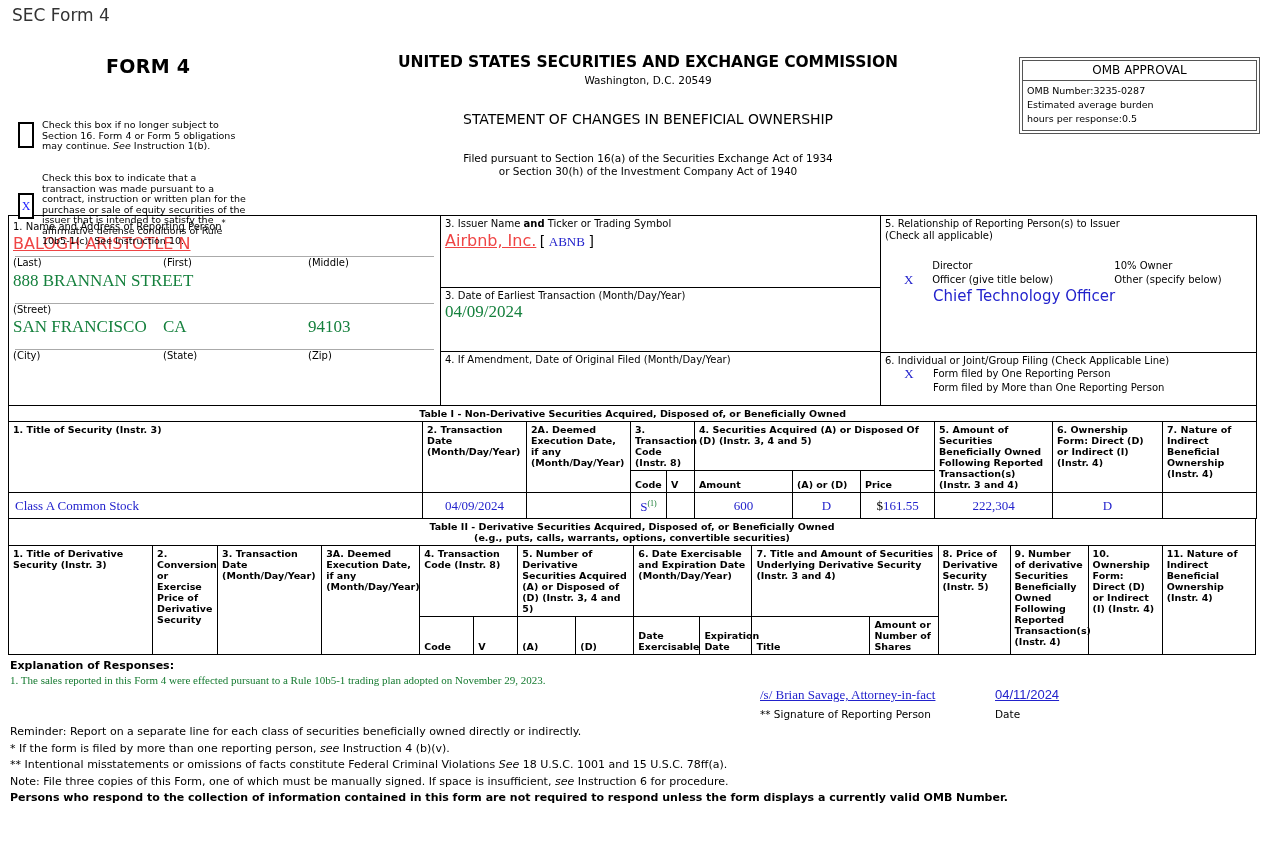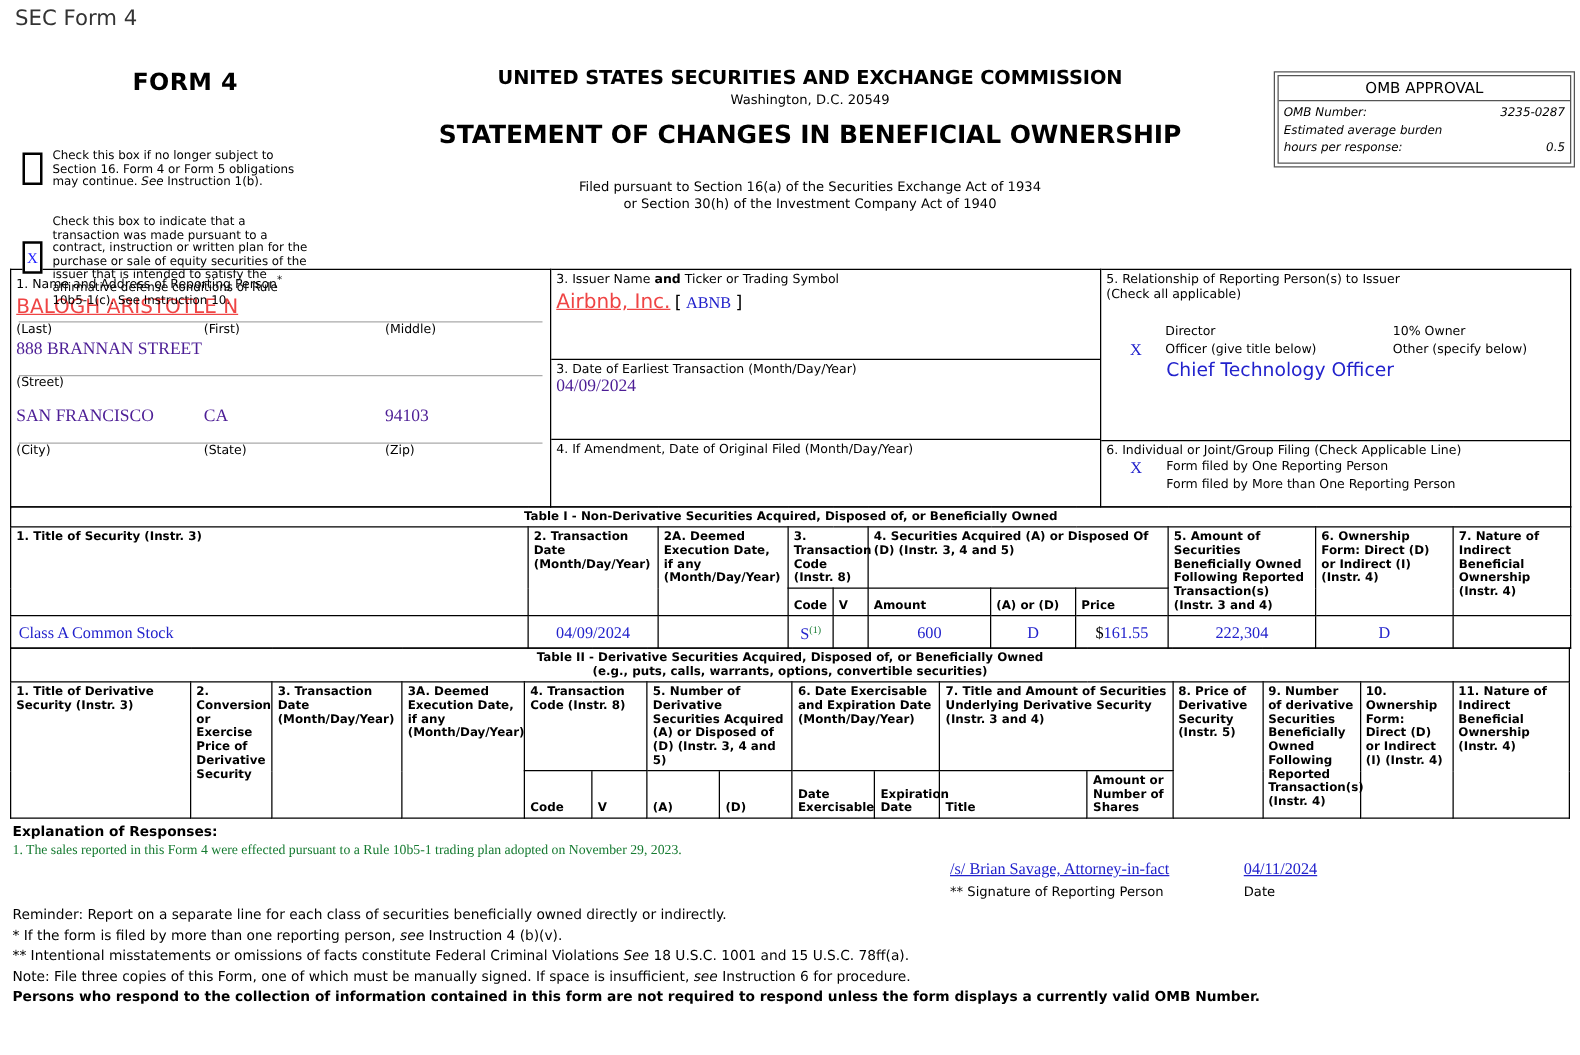--- a/index.html
+++ b/index.html
@@ -23,32 +23,32 @@
   .topgrid{ position:relative; height:190px; }
 
   .form4-title{
     position:absolute; left:98px; top:30px;
     font-size:19px; font-weight:bold; letter-spacing:.3px;
   }
 
   .centerblk{ position:absolute; left:340px; top:28px; width:600px; text-align:center; }
   .c-title{ font-size:15.5px; font-weight:bold; letter-spacing:-.1px;}
   .c-sub{ font-size:10.5px; margin-top:3px;}
-  .c-title2{ font-size:20px; font-weight:bold; margin-top:9px; letter-spacing:-.1px;}
+  .c-title2{ font-size:14px; font-weight:normal; margin-top:25px; letter-spacing:-.1px;}
   .c-filed{ font-size:10.5px; margin-top:25px; line-height:13px;}
 
   
   .omb{
     position:absolute; left:1011px; top:32px; width:241px;
     border:1px solid #555; padding:2px; background:#fff;
   }
   .omb-inner{ border:1px solid #555; }
   .omb-title{ text-align:center; font-size:12px; padding:2px 0 3px; border-bottom:1px solid #555;}
   .omb-body{ padding:3px 4px 4px 4px; }
-  .omb-row{ display:flex; justify-content:space-between; font-size:9.5px; line-height:14px;font-style:italic;}
+  .omb-row{ display:flex; font-size:9.5px; line-height:14px;}
 
   
   .chk-wrap{ position:absolute; display:flex; }
   .chk-box{
     width:16px; height:26px; border:2px solid #000; background:#fff;
     font-family:"Liberation Serif", serif; font-size:12px; color:#1a1aff;
     text-align:center; line-height:23px; flex:none;
   }
   .chk-text{ margin-left:8px; font-size:9.5px; line-height:10.5px; width:210px;}
   .chk1{ left:10px; top:95px; }
@@ -58,21 +58,21 @@
   .it{ font-style:italic; }
 
   
   table.grid{ border-collapse:collapse; width:1248px; table-layout:fixed; }
   table.grid td{ border:1px solid #000; vertical-align:top; padding:2px 4px; }
   .thin{ font-size:10px; line-height:11.5px; }
   .bluelink{ color:#ef4444; text-decoration:underline; }
 
   .rp-name{ font-size:16px; margin-top:1px; display:inline-block; }
   .rp-line{ border-bottom:1px solid #aaa; height:1px; margin:3px 2px 0 2px;}
-  .rp-val{ font-family:"Liberation Serif", serif; font-size:14px; color:#4c1d95; }
+  .rp-val{ font-family:"Liberation Serif", serif; font-size:17px; color:#15803d; }
   .rp-cap{ font-size:10px; }
   .rp-row{ display:flex; }
   .rp-c1{ width:150px; } .rp-c2{ width:145px; } .rp-c3{ width:120px; }
 
   .issuer-name{ font-size:16px; }
   .ticker{ font-family:"Liberation Serif", serif; font-variant:small-caps; font-size:13px; color:#2222cc;}
   .brk{ font-size:14px; }
 
   .rel-x{ font-family:"Liberation Serif", serif; font-size:13px; color:#2222cc; }
   .rel-grid{ display:flex; font-size:10px; line-height:14px; }
@@ -90,21 +90,21 @@
   .fn{ color:#157a30; font-size:8px; vertical-align:super; font-family:"Liberation Serif", serif;}
 
   
   .footer{ padding:4px 2px 0 2px; position:relative; }
   .exp-h{ font-weight:bold; font-size:11px; }
   .exp-item{ font-family:"Liberation Serif", serif; font-size:11px; color:#157a30; margin-top:2px; }
   .rem{ font-size:11px; line-height:15.5px; margin-top:1px;}
   .sig{ position:absolute; left:752px; top:32px; }
   .sigrow{ display:flex; }
   .sig-name{ width:235px; font-family:"Liberation Serif", serif; font-size:13px; color:#2222cc; text-decoration:underline;}
-  .sig-date{ font-family:Liberation Serif, serif; font-size:13px; color:#2222cc; text-decoration:underline;}
+  .sig-date{ font-family:Liberation Sans, sans-serif; font-size:13px; color:#2222cc; text-decoration:underline;}
   .sig-cap{ width:235px; font-size:10.5px; }
   .sig-cap2{ font-size:10.5px; }
 </style>
 </head>
 <body>
 
 <div class="page">
 
   <div class="sec-form-label">SEC Form 4</div>
 
@@ -168,21 +168,21 @@
         <a class="rp-name bluelink" href="#">BALOGH ARISTOTLE N</a>
         <div class="rp-line"></div>
         <div class="rp-row rp-cap">
           <span class="rp-c1">(Last)</span>
           <span class="rp-c2">(First)</span>
           <span class="rp-c3">(Middle)</span>
         </div>
         <div class="rp-val" style="margin-top:3px">888 BRANNAN STREET</div>
         <div class="rp-line" style="margin-top:12px"></div>
         <div class="rp-cap">(Street)</div>
-        <div class="rp-row rp-val" style="margin-top:14px">
+        <div class="rp-row rp-val" style="margin-top:2px">
           <span class="rp-c1">SAN FRANCISCO</span>
           <span class="rp-c2">CA</span>
           <span class="rp-c3">94103</span>
         </div>
         <div class="rp-line" style="margin-top:12px"></div>
         <div class="rp-row rp-cap">
           <span class="rp-c1">(City)</span>
           <span class="rp-c2">(State)</span>
           <span class="rp-c3">(Zip)</span>
         </div>

